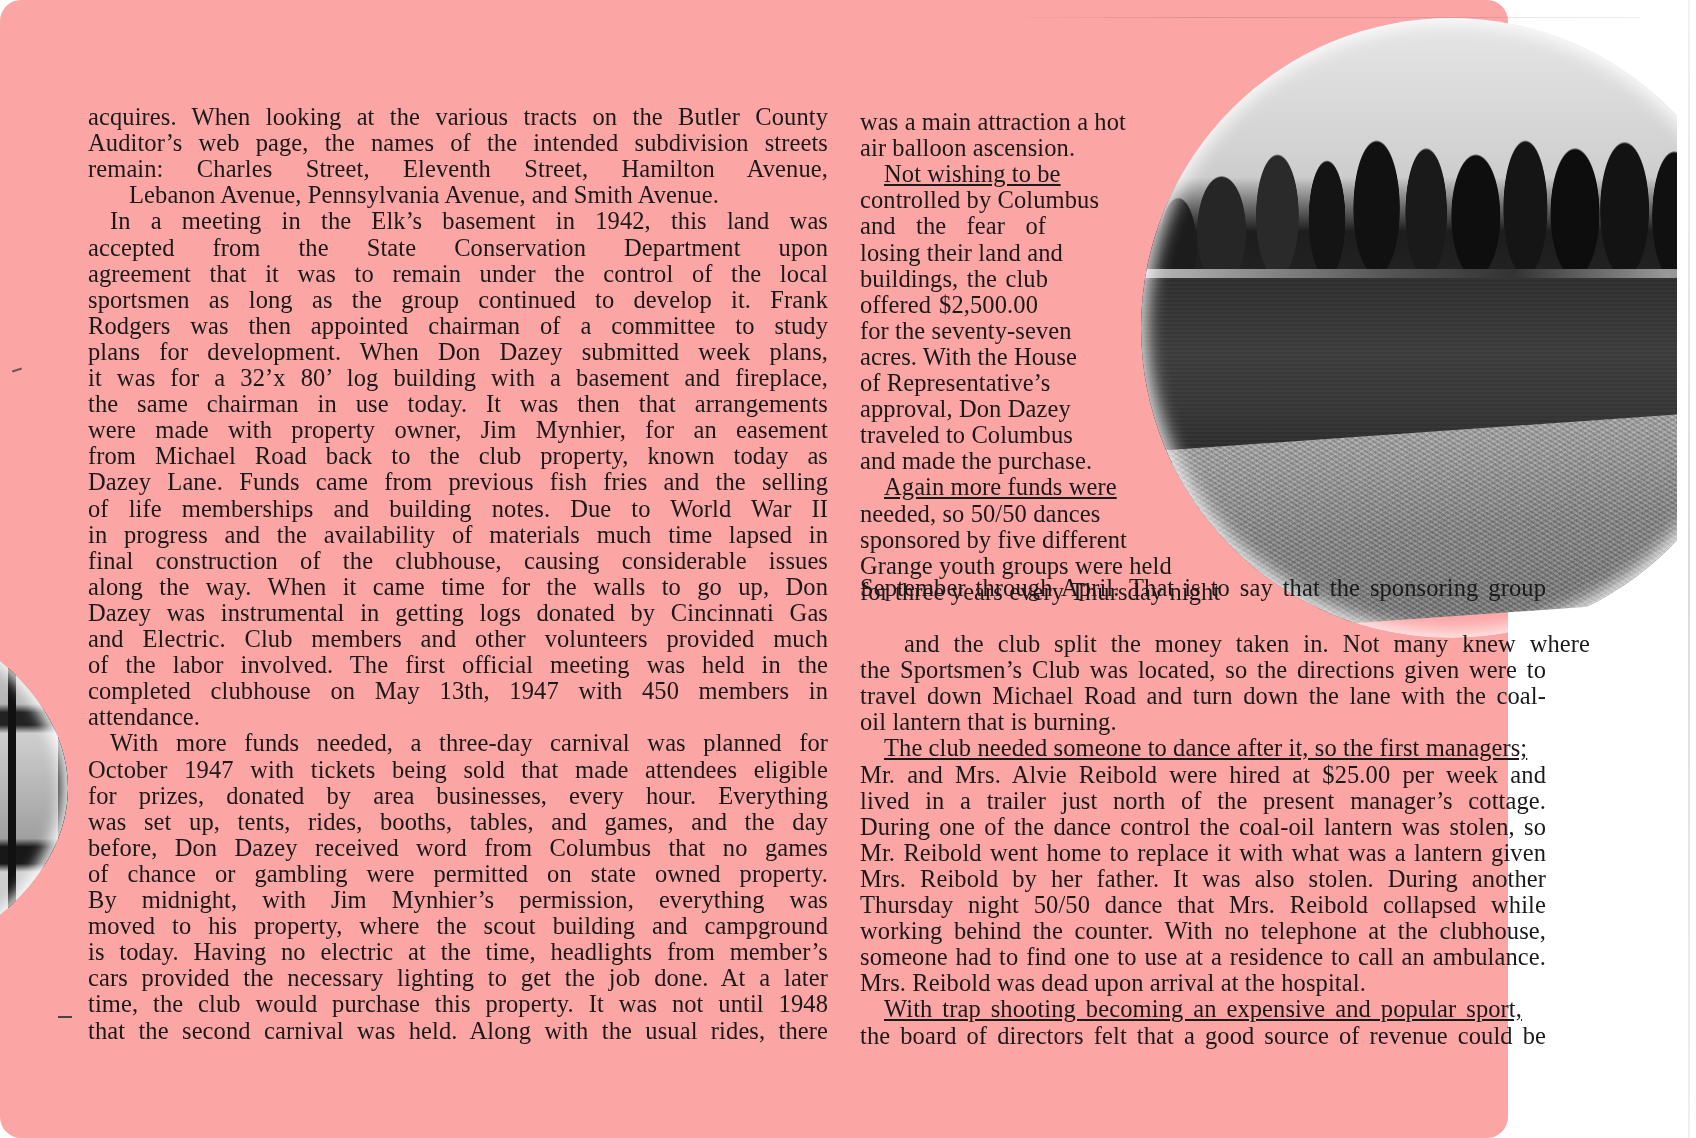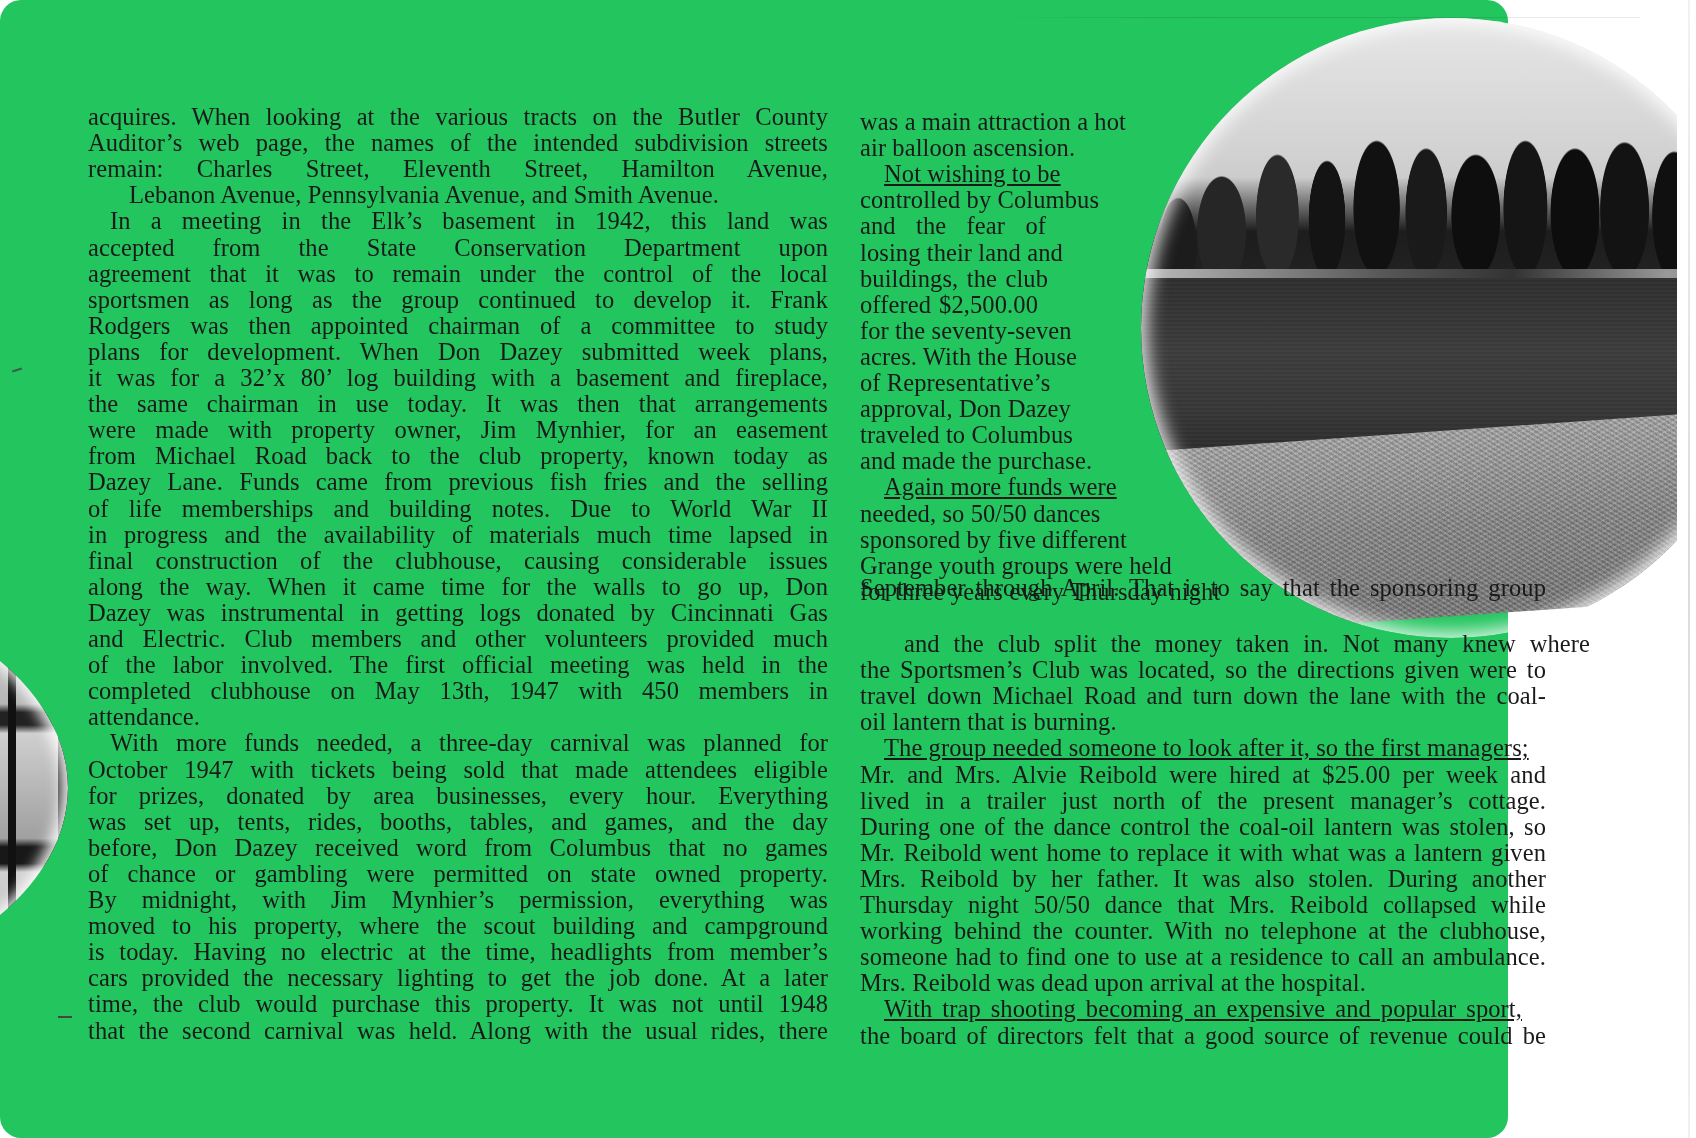--- a/index.html
+++ b/index.html
@@ -13,21 +13,21 @@
       position: relative;
       overflow: hidden;
       font-family: "Liberation Serif", "DejaVu Serif", serif;
       color: #1a1a1a;
     }
     .page {
       position: absolute;
       left: 0; top: 0;
       width: 1508px;
       height: 1138px;
-      background: #22c55e;
+      background: #fca5a5;
       border-radius: 21px;
     }
     
     .scan-top-rule {
       position: absolute;
       left: 1000px; top: 17px;
       width: 640px; height: 1px;
       background: linear-gradient(90deg, rgba(0,0,0,0), rgba(0,0,0,0.12) 30%, rgba(0,0,0,0.08));
     }
     .right-edge {
@@ -225,21 +225,21 @@
       <div class="line indent" style="top: 473.4px; width: 194px;">Again more funds were</div>
       <div class="line" style="top: 499.5px; width: 238px;">needed, so 50/50 dances</div>
       <div class="line" style="top: 525.6px; width: 264px;">sponsored by five different</div>
       <div class="line" style="top: 551.7px; width: 300px;">Grange youth groups were held</div>
       <div class="line" style="top: 577.8px; width: 352px;">for three years every Thursday night</div>
       <div class="line" style="top: 574px; width: 686px;">September through April. That is to say that the sponsoring group</div>
       <div class="line" style="top: 630px; width: 686px; margin-left: 44px;">and the club split the money taken in. Not many knew where</div>
       <div class="line" style="top: 656.1px; width: 686px;">the Sportsmen’s Club was located, so the directions given were to</div>
       <div class="line" style="top: 682.2px; width: 686px;">travel down Michael Road and turn down the lane with the coal-</div>
       <div class="line last" style="top: 708.3px; width: 686px;">oil lantern that is burning.</div>
-      <div class="line indent" style="top: 734.4px; width: 638px;">The group needed someone to look after it, so the first managers;</div>
+      <div class="line indent" style="top: 734.4px; width: 638px;">The club needed someone to dance after it, so the first managers;</div>
       <div class="line" style="top: 760.5px; width: 686px;">Mr. and Mrs. Alvie Reibold were hired at $25.00 per week and</div>
       <div class="line" style="top: 786.6px; width: 686px;">lived in a trailer just north of the present manager’s cottage.</div>
       <div class="line" style="top: 812.7px; width: 686px;">During one of the dance control the coal-oil lantern was stolen, so</div>
       <div class="line" style="top: 838.8px; width: 686px;">Mr. Reibold went home to replace it with what was a lantern given</div>
       <div class="line" style="top: 864.9px; width: 686px;">Mrs. Reibold by her father. It was also stolen. During another</div>
       <div class="line" style="top: 891px; width: 686px;">Thursday night 50/50 dance that Mrs. Reibold collapsed while</div>
       <div class="line" style="top: 917.1px; width: 686px;">working behind the counter. With no telephone at the clubhouse,</div>
       <div class="line" style="top: 943.2px; width: 686px;">someone had to find one to use at a residence to call an ambulance.</div>
       <div class="line last" style="top: 969.3px; width: 686px;">Mrs. Reibold was dead upon arrival at the hospital.</div>
       <div class="line indent" style="top: 995.4px; width: 638px;">With trap shooting becoming an expensive and popular sport,</div>

